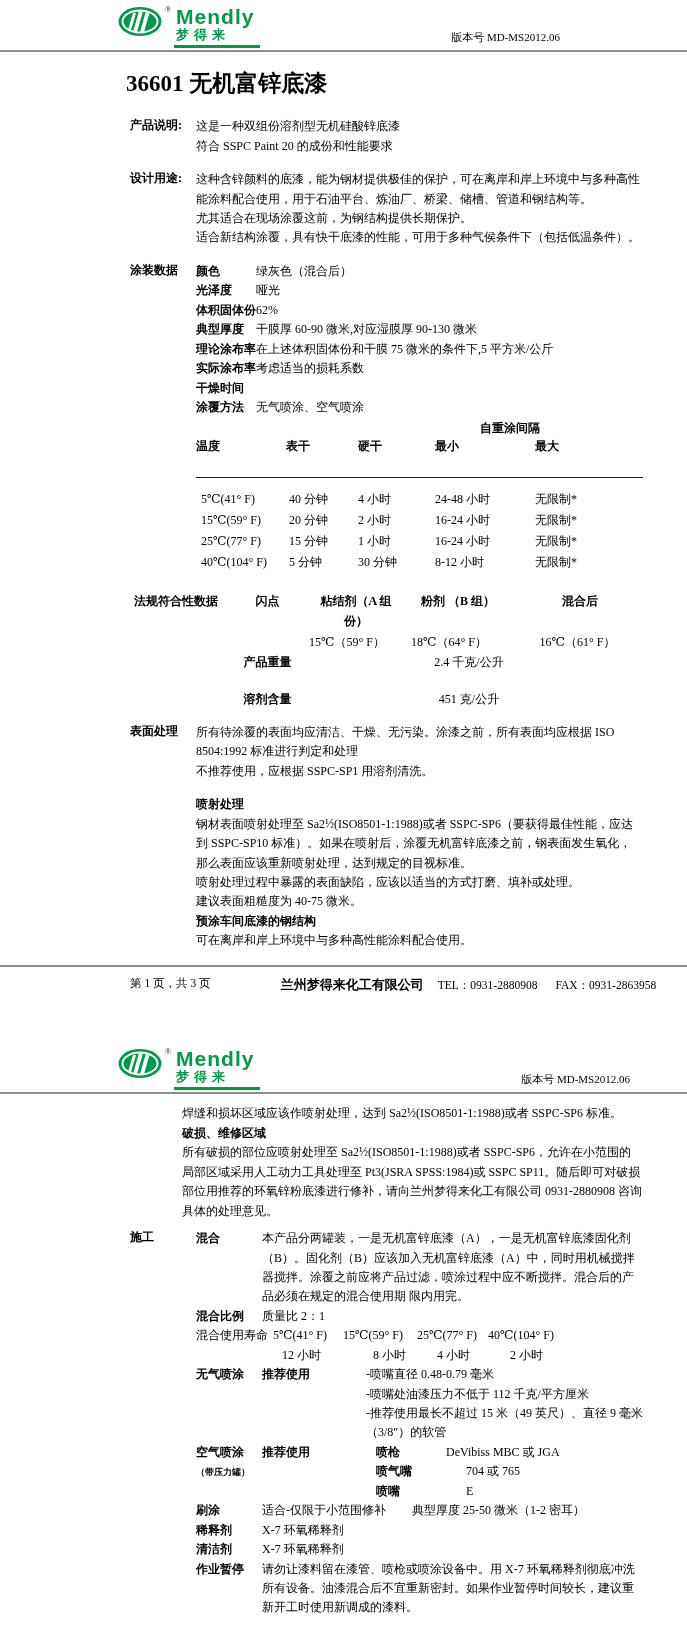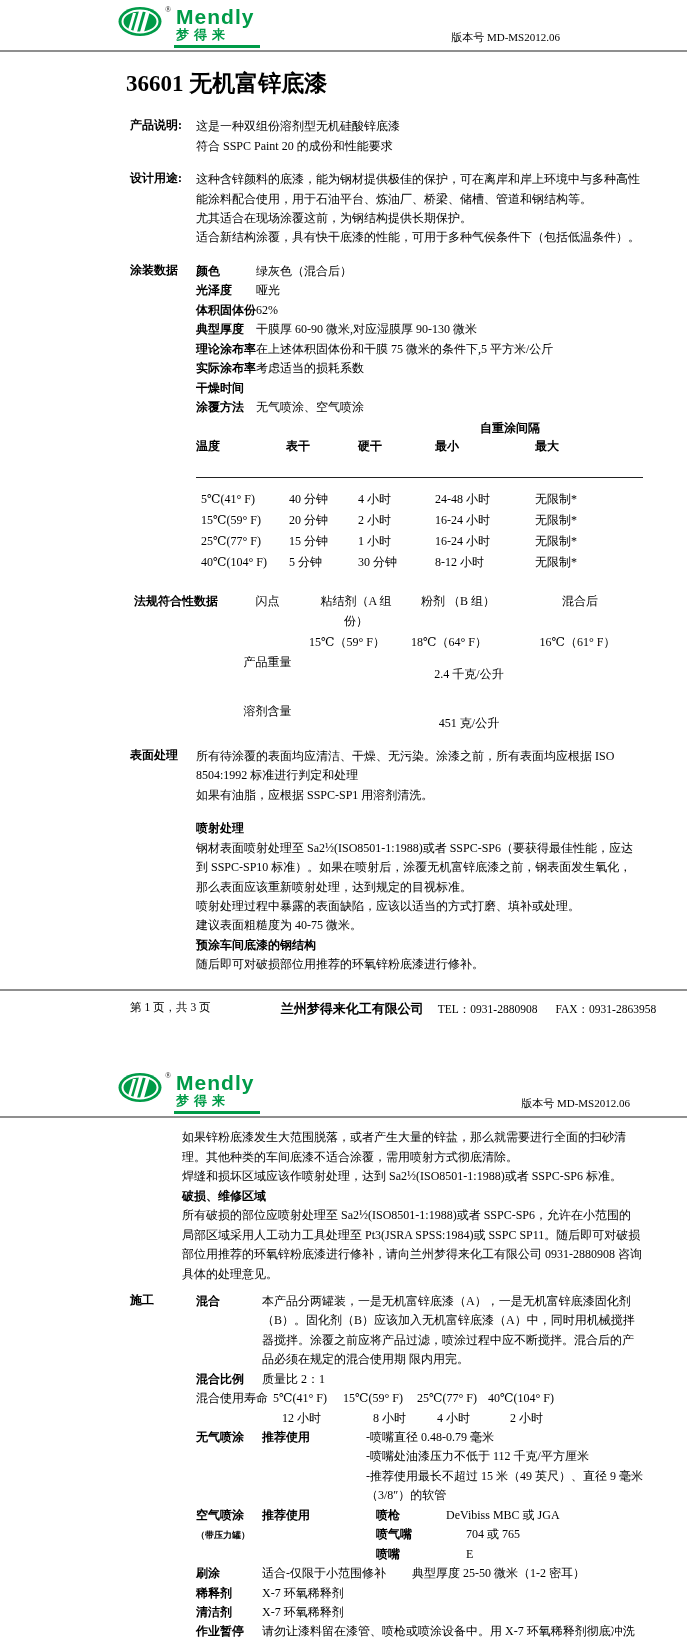--- a/index.html
+++ b/index.html
@@ -28,41 +28,41 @@
   .version{ font-size:11px; padding-bottom:3px; white-space:nowrap; }
   .rule{ height:2px; background:var(--rule); }
 
   
   .title{ font-size:23px; font-weight:bold; margin:16px 44px 18px 126px; }
 
   
   .inner{ margin:12px 44px 0 130px; }
   .row{ display:grid; grid-template-columns:66px 1fr; margin-bottom:14px; }
   .lbl{ font-weight:bold; white-space:nowrap; }
-  .b{ font-weight:normal;padding-left:18px; }
+  .b{ font-weight:bold;padding-left:18px; }
   p{ margin:0; line-height:1.62; }
 
   
   .kv{ display:grid; grid-template-columns:60px 1fr; line-height:1.62; }
   .kv .k{ font-weight:bold; }
 
   
   .dry{ margin-top:2px; }
   .dt-span{ margin-left:239px; width:150px; text-align:center; font-weight:bold; line-height:1.5; }
   .dt-row{ display:grid; grid-template-columns:90px 72px 77px 100px 1fr; line-height:1.55; }
   .dt-head{ font-weight:bold; border-bottom:1.5px solid #222; padding-bottom:21px; }
   .dt-body{ margin-top:11px; }
   .dt-body .dt-row > span:first-child{ padding-left:5px; }
   .dt-body .dt-row > span:nth-child(2){ padding-left:3px; }
   .dt-body .dt-row{ line-height:1.75; }
 
   
   .flash{ display:grid; grid-template-columns:92px 73px 104px 100px 1fr;
           line-height:1.7; margin-bottom:14px;text-align:center; }
-  .flash .span3{ grid-column:span 3;margin-top:12px; }
+  .flash .span3{ grid-column:span 3; }
   .flash .shift{ padding-left:13px; }
   .flash .vspacer{ grid-column:1/-1; height:16px; }
 
   
   .intro{ margin:10px 44px 0 182px; }
   .h-bold{ font-weight:bold; line-height:1.62; }
 
   .app-content > .srow{ display:grid; grid-template-columns:66px 1fr; line-height:1.62; }
   .srow .skey{ font-weight:bold; white-space:nowrap; }
   .keynote{ font-size:9px; font-weight:bold; letter-spacing:0; }
@@ -232,27 +232,27 @@
       <span class="b">溶剂含量</span>
       <span class="span3">451 克/公升</span>
     </div>
   </div>
 
   <div class="inner">
     <div class="row">
       <div class="lbl">表面处理</div>
       <div>
         <p>所有待涂覆的表面均应清洁、干燥、无污染。涂漆之前，所有表面均应根据 ISO 8504:1992 标准进行判定和处理</p>
-        <p>如果有油脂，应根据 SSPC-SP1 用溶剂清洗。</p>
+        <p>不推荐使用，应根据 SSPC-SP1 用溶剂清洗。</p>
         <p class="h-bold mt14">喷射处理</p>
         <p>钢材表面喷射处理至 Sa2½(ISO8501-1:1988)或者 SSPC-SP6（要获得最佳性能，应达到 SSPC-SP10 标准）。如果在喷射后，涂覆无机富锌底漆之前，钢表面发生氧化，那么表面应该重新喷射处理，达到规定的目视标准。</p>
         <p>喷射处理过程中暴露的表面缺陷，应该以适当的方式打磨、填补或处理。</p>
         <p>建议表面粗糙度为 40-75 微米。</p>
         <p class="h-bold">预涂车间底漆的钢结构</p>
-        <p>随后即可对破损部位用推荐的环氧锌粉底漆进行修补。</p>
+        <p>可在离岸和岸上环境中与多种高性能涂料配合使用。</p>
       </div>
     </div>
   </div>
 
   <div class="frule"></div>
   <footer class="footer">
     <div class="f-page">第 1 页，共 3 页</div>
     <div class="f-main">
       <div class="f-l1">
         <span class="f-company">兰州梦得来化工有限公司</span><span class="f-tel">TEL：0931-2880908</span><span>FAX：0931-2863958</span>
@@ -277,21 +277,20 @@
       <span class="logo-texts">
         <span class="logo-en">Mendly</span>
         <span class="logo-cn">梦得来</span>
       </span>
     </div>
     <div class="version">版本号 MD-MS2012.06</div>
   </header>
   <div class="rule"></div>
 
   <div class="intro">
-    <p>如果锌粉底漆发生大范围脱落，或者产生大量的锌盐，那么就需要进行全面的扫砂清理。其他种类的车间底漆不适合涂覆，需用喷射方式彻底清除。</p>
     <p>焊缝和损坏区域应该作喷射处理，达到 Sa2½(ISO8501-1:1988)或者 SSPC-SP6 标准。</p>
     <p class="h-bold">破损、维修区域</p>
     <p>所有破损的部位应喷射处理至 Sa2½(ISO8501-1:1988)或者 SSPC-SP6，允许在小范围的局部区域采用人工动力工具处理至 Pt3(JSRA SPSS:1984)或 SSPC SP11。随后即可对破损部位用推荐的环氧锌粉底漆进行修补，请向兰州梦得来化工有限公司 0931-2880908 咨询具体的处理意见。</p>
   </div>
 
   <div class="inner mt8">
     <div class="row" style="margin-bottom:6px;">
       <div class="lbl">施工</div>
       <div class="app-content">
         <div class="srow">

